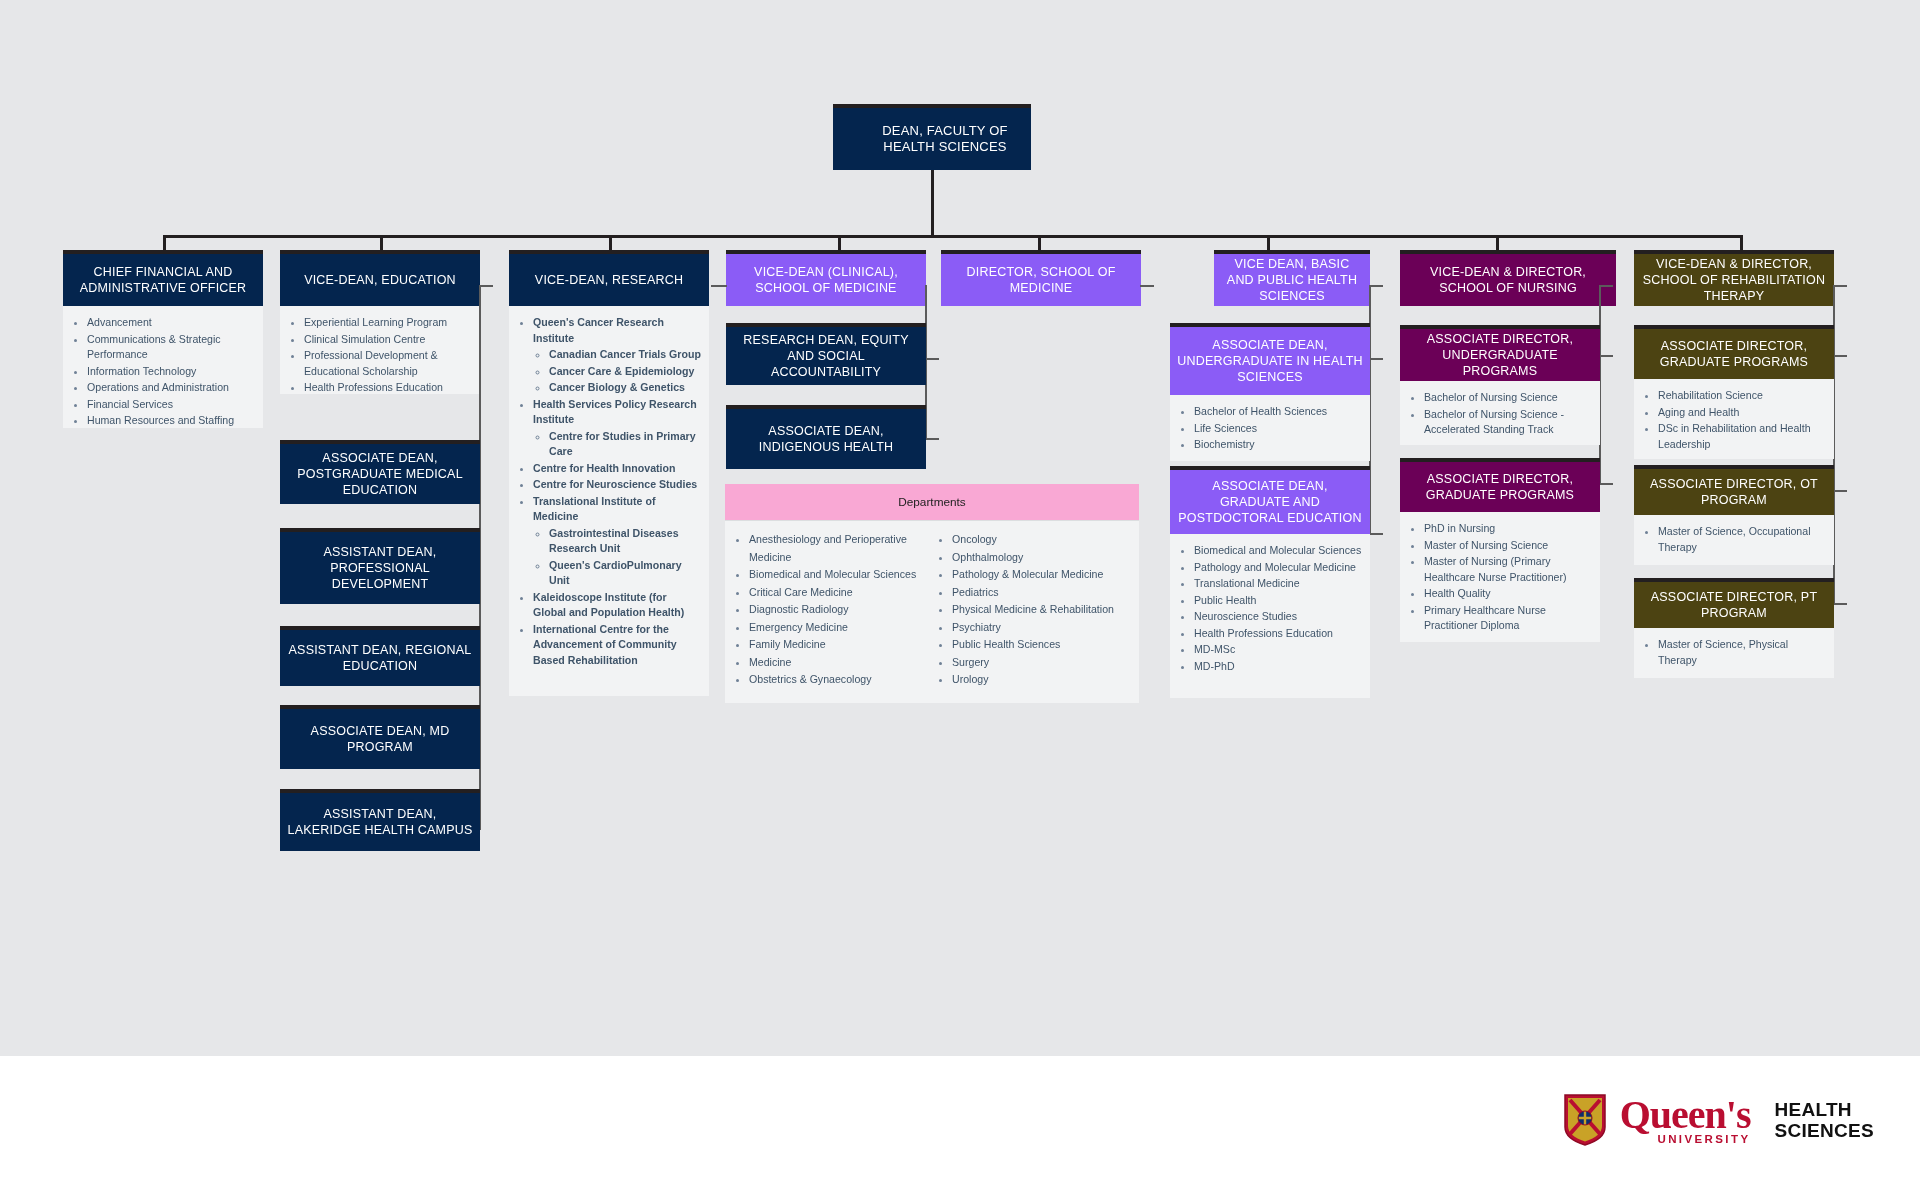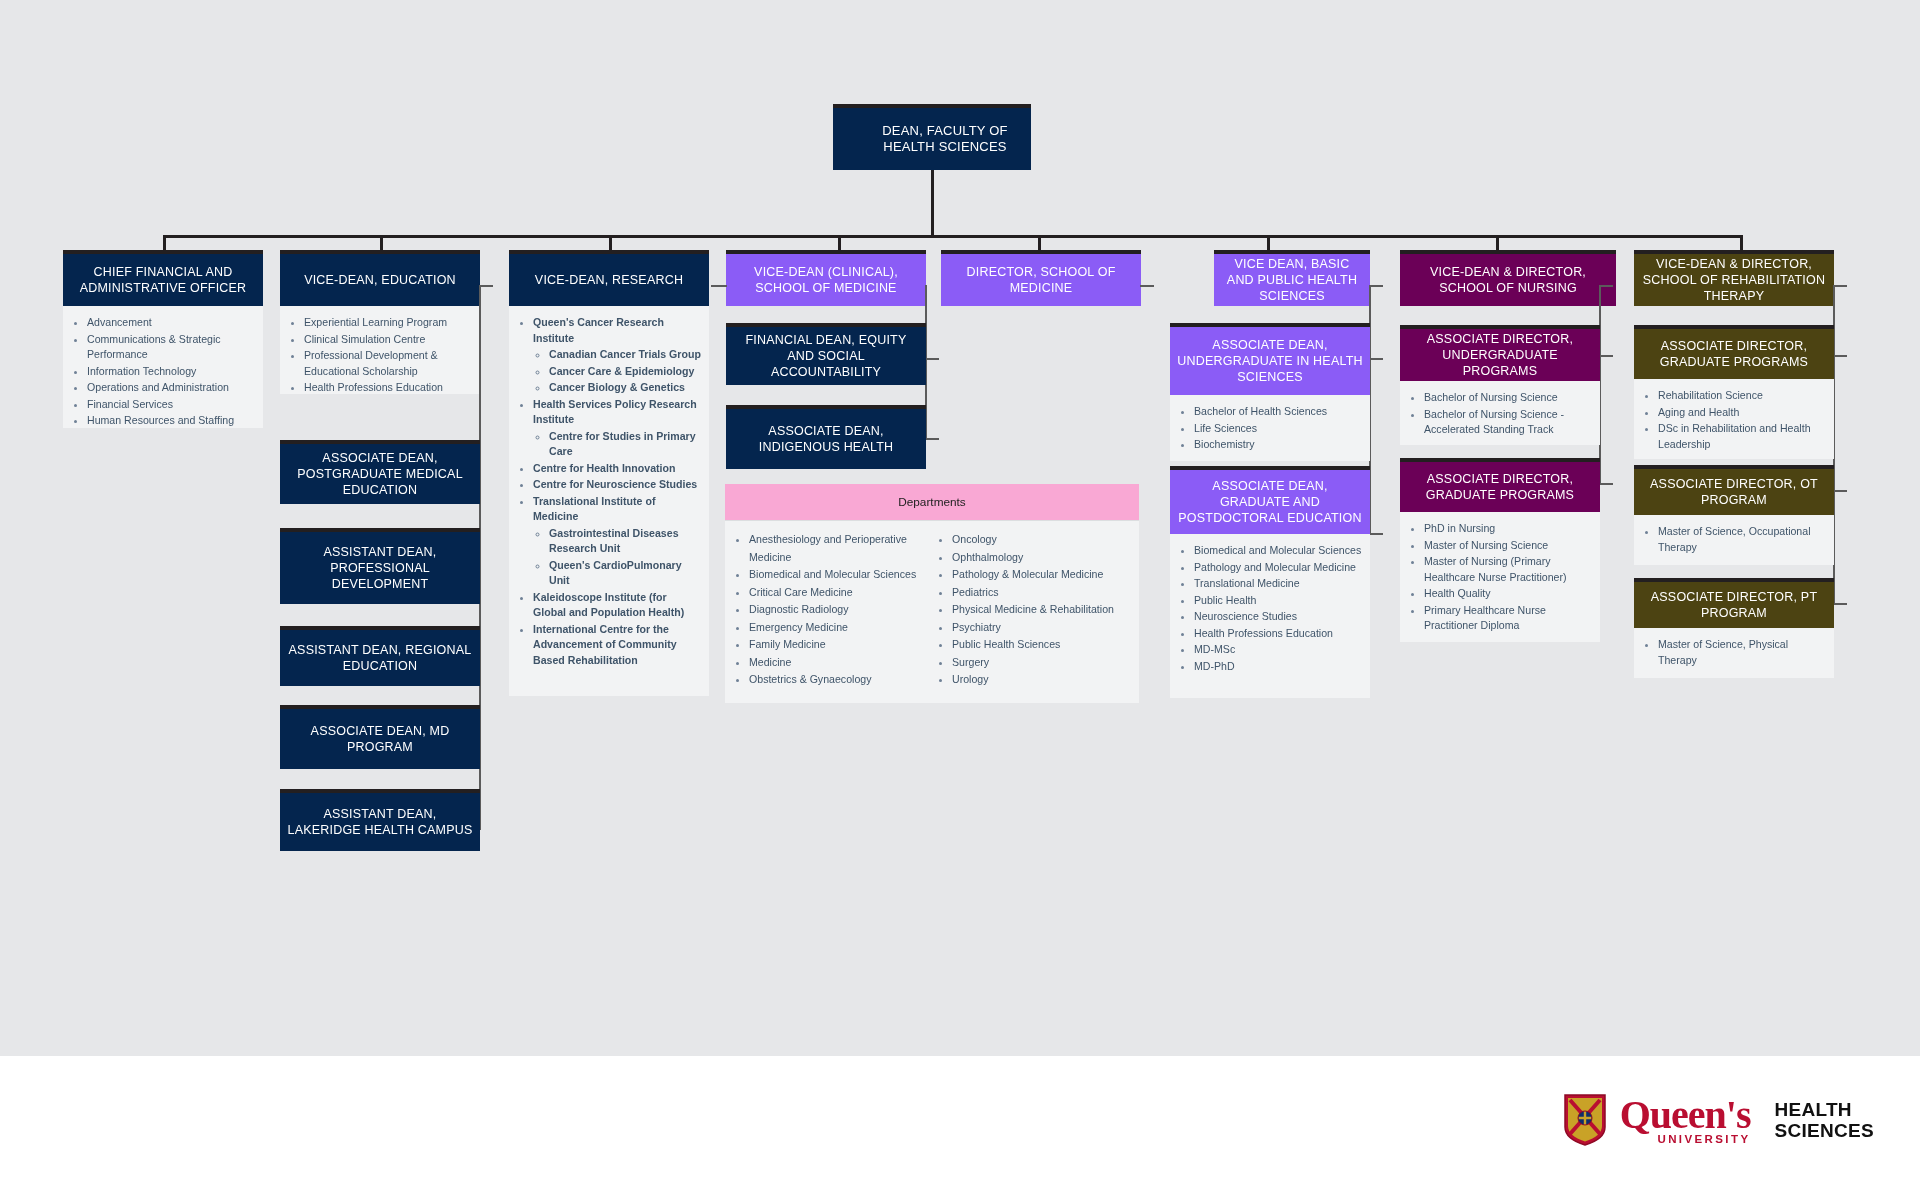--- a/index.html
+++ b/index.html
@@ -221,21 +221,21 @@
 
   <div class="node" style="left:726px;top:250px;width:200px;">
     <div class="hdr green" style="height:56px;">VICE-DEAN (CLINICAL), SCHOOL OF MEDICINE</div>
   </div>
   <div class="sidebus" style="left:925px;top:285px;height:155px;"></div>
   <div class="stub" style="left:711px;top:285px;width:16px;"></div>
   <div class="stub" style="left:925px;top:358px;width:14px;"></div>
   <div class="stub" style="left:925px;top:438px;width:14px;"></div>
 
   <div class="node" style="left:726px;top:323px;width:200px;">
-    <div class="hdr nav" style="height:62px;">FINANCIAL DEAN, EQUITY AND SOCIAL ACCOUNTABILITY</div>
+    <div class="hdr nav" style="height:62px;">RESEARCH DEAN, EQUITY AND SOCIAL ACCOUNTABILITY</div>
   </div>
   <div class="node" style="left:726px;top:405px;width:200px;">
     <div class="hdr nav" style="height:64px;">ASSOCIATE DEAN, INDIGENOUS HEALTH</div>
   </div>
 
   <div class="node" style="left:941px;top:250px;width:200px;">
     <div class="hdr green" style="height:56px;">DIRECTOR, SCHOOL OF MEDICINE</div>
   </div>
   <div class="stub" style="left:1140px;top:285px;width:14px;"></div>
 

